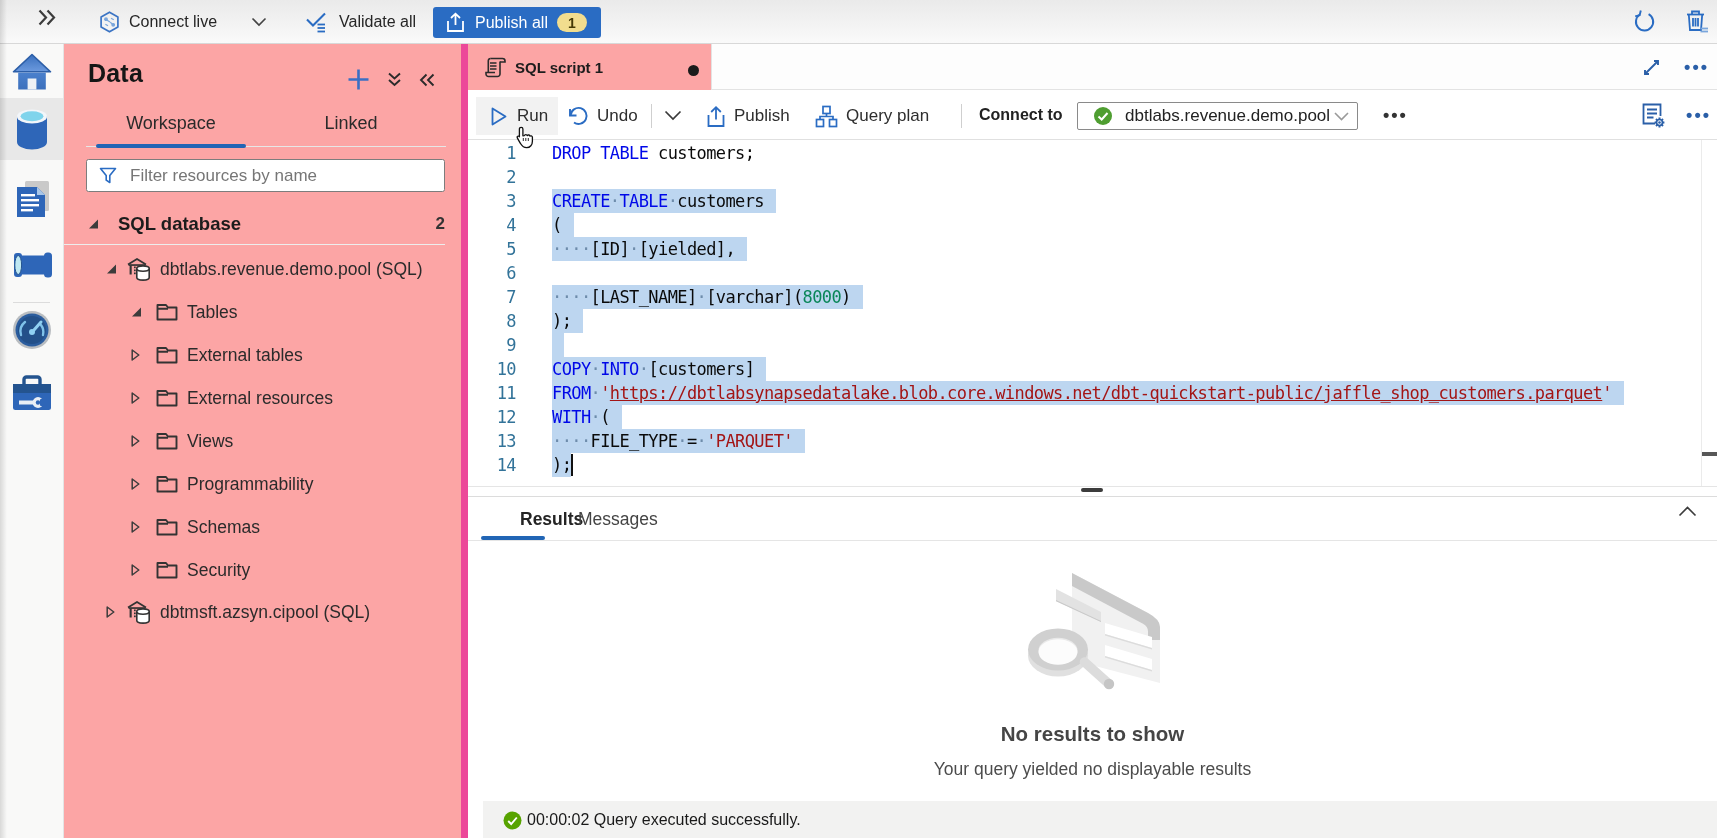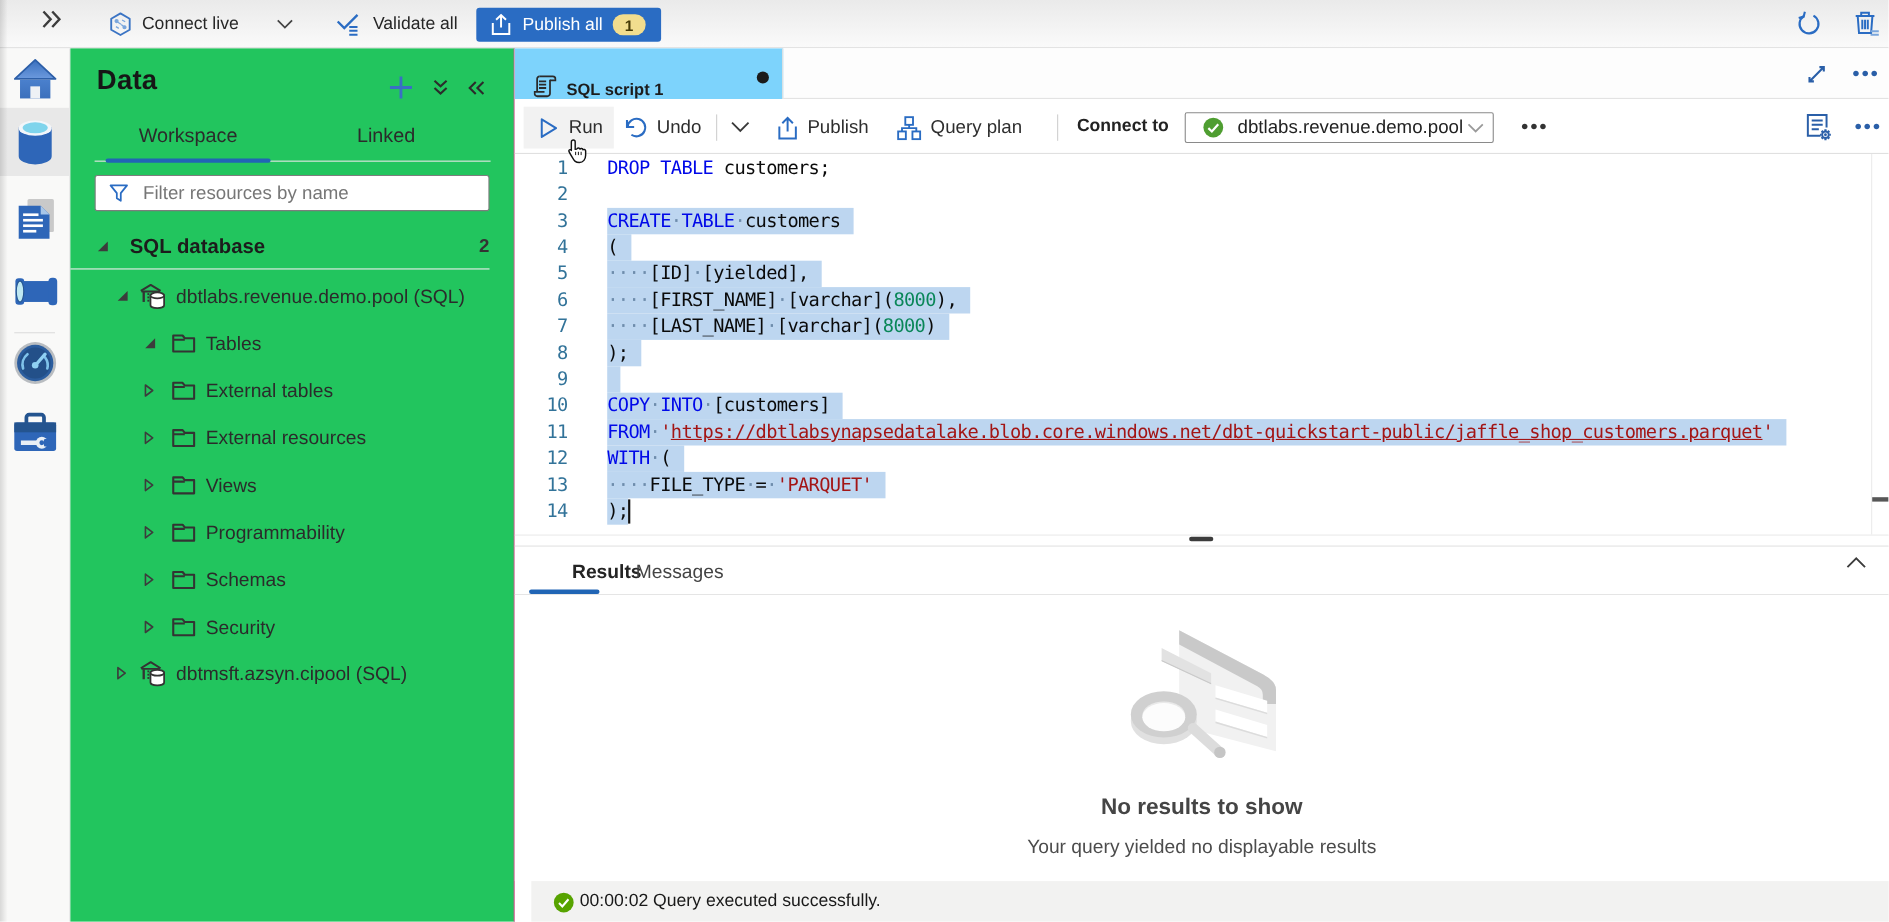--- a/index.html
+++ b/index.html
@@ -26,43 +26,43 @@
 
   
   #rail { left:0; top:44px; width:64px; height:794px; background:#f9f9f8; border-right:1px solid #e4e4e4; overflow:hidden; }
   .rail-item { position:absolute; left:0; width:63px; height:62px; display:flex; align-items:center; justify-content:center; }
   .rail-item.sel { background:#e8e8e8; }
   .rail-divider { position:absolute; left:13px; width:37px; border-top:1px solid #dcdcdc; }
   #left-edge { left:0; top:0; width:7px; height:838px;
     background:linear-gradient(90deg, rgba(0,0,0,.13), rgba(0,0,0,0)); pointer-events:none; z-index:50; }
 
   
-  #datapanel { left:64px; top:44px; width:404px; height:794px; background:#22c55e; border-right:1px solid #ec4899; }
+  #datapanel { left:64px; top:44px; width:404px; height:794px; background:#fca5a5; border-right:7px solid #ec4899; }
   #dp-title { left:24px; top:15px; font-size:25px; font-weight:700; color:#161616; letter-spacing:.2px; }
   #dp-actions { right:26px; top:24px; display:flex; align-items:center; gap:17px; }
   .dp-tab { top:69px; width:150px; text-align:center; font-size:18px; color:#2b2b2b; }
   #dp-tabline { left:22px; top:102px; width:360px; border-top:1px solid #e7e7e7; }
   #dp-underline { left:32px; top:100px; width:150px; height:4px; background:#2165b5; border-radius:2px; }
   #dp-filter { left:22px; top:115px; width:359px; height:33px; border:1.3px solid #7d7d7d; border-radius:2.5px;
      background:#fff; display:flex; align-items:center; }
   #dp-filter .ph { color:#767676; font-size:17px; margin-left:13px; }
   #dp-rootline { left:0px; top:200px; width:381px; border-top:1px solid #ededed; }
   .tree-row { left:0; width:404px; height:43px; display:flex; align-items:center; }
   .tree-row .caret { position:absolute; }
   .tree-row .t-icon { position:absolute; }
   .tree-row .t-label { position:absolute; font-size:17.5px; color:#2b2b2b; white-space:nowrap; }
   .tree-row.root .t-label { font-size:18.5px; font-weight:700; color:#1c1c1c; }
   .tree-row .t-count { position:absolute; right:23px; font-size:17px; font-weight:600; color:#333; }
 
   
   #editor { left:468px; top:44px; width:1249px; height:794px; background:#fff; }
   #tabstrip { left:0; top:0; width:1249px; height:46px; background:#fdfdfd; }
   #tabstrip .strip-border { position:absolute; left:244px; top:45px; width:1005px; border-top:1px solid #e3e3e3; }
-  #doc-tab { position:absolute; left:0; top:0; width:244px; height:46px; background:#7dd3fc; border-right:1px solid #e3e3e3;
-     display:flex; align-items:flex-end; }
+  #doc-tab { position:absolute; left:0; top:0; width:244px; height:46px; background:#fca5a5; border-right:1px solid #e3e3e3;
+     display:flex; align-items:center; }
   #doc-tab .title { margin-left:9px; font-size:15px; font-weight:700; color:#1c1c1c; }
   #dirty-dot { position:absolute; left:220px; top:21px; width:11px; height:11px; border-radius:50%; background:#1b1b1b; }
   #tabstrip-right { position:absolute; right:8px; top:0; height:46px; display:flex; align-items:center; gap:24px; }
 
   #toolbar { left:0; top:46px; width:1249px; height:50px; border-bottom:1px solid #e0e0e0; background:#fff; }
   .tbtn { position:absolute; display:flex; align-items:center; gap:8px; font-size:17px; color:#2e2e2e; height:38px; top:7px; }
   #run-btn { left:8px; width:82px; background:#f2f2f2; padding-left:13px; }
   .v-divider { position:absolute; top:14px; height:24px; border-left:1px solid #cfcfcf; }
   #connect-label { position:absolute; left:511px; top:0; height:50px; display:flex; align-items:center;
      font-size:16px; font-weight:700; color:#222; }
@@ -572,21 +572,21 @@
         </div>
     </div>
 
     <div id="code" class="abs">
       <div id="lines">
           <div class="cline" style="top: 1px;"><span class="lnum">1</span><span class="ltext"><span class="tok-kw">DROP</span><span class="tok-pl"> </span><span class="tok-kw">TABLE</span><span class="tok-pl"> </span><span class="tok-pl">customers;</span></span></div>
           <div class="cline" style="top: 25px;"><span class="lnum">2</span><span class="ltext"></span></div>
           <div class="cline pad" style="top: 49px;"><span class="lnum">3</span><span class="ltext"><span class="seltext"><span class="tok-kw">CREATE</span><span class="tok-ws">·</span><span class="tok-kw">TABLE</span><span class="tok-ws">·</span><span class="tok-pl">customers</span></span></span></div>
           <div class="cline pad" style="top: 73px;"><span class="lnum">4</span><span class="ltext"><span class="seltext"><span class="tok-pl">(</span></span></span></div>
           <div class="cline pad" style="top: 97px;"><span class="lnum">5</span><span class="ltext"><span class="seltext"><span class="tok-ws">····</span><span class="tok-pl">[ID]</span><span class="tok-ws">·</span><span class="tok-pl">[yielded],</span></span></span></div>
-          <div class="cline pad" style="top: 121px;"><span class="lnum">6</span><span class="ltext"><span class="seltext"><span class="tok-ws">····</span><span class="tok-pl">[FIRST_NAME]</span><span class="tok-ws">·</span><span class="tok-pl">[varchar](</span><span class="tok-num">8000</span><span class="tok-pl">),</span></span></span></div>
+          <div class="cline pad" style="top: 121px;"><span class="lnum">6</span></div>
           <div class="cline pad" style="top: 145px;"><span class="lnum">7</span><span class="ltext"><span class="seltext"><span class="tok-ws">····</span><span class="tok-pl">[LAST_NAME]</span><span class="tok-ws">·</span><span class="tok-pl">[varchar](</span><span class="tok-num">8000</span><span class="tok-pl">)</span></span></span></div>
           <div class="cline pad" style="top: 169px;"><span class="lnum">8</span><span class="ltext"><span class="seltext"><span class="tok-pl">);</span></span></span></div>
           <div class="cline pad" style="top: 193px;"><span class="lnum">9</span><span class="ltext"><span class="seltext" style="width:12px"></span></span></div>
           <div class="cline pad" style="top: 217px;"><span class="lnum">10</span><span class="ltext"><span class="seltext"><span class="tok-kw">COPY</span><span class="tok-ws">·</span><span class="tok-kw">INTO</span><span class="tok-ws">·</span><span class="tok-pl">[customers]</span></span></span></div>
           <div class="cline pad" style="top: 241px;"><span class="lnum">11</span><span class="ltext"><span class="seltext"><span class="tok-kw">FROM</span><span class="tok-ws">·</span><span class="tok-str">'</span><span class="tok-stru">https://dbtlabsynapsedatalake.blob.core.windows.net/dbt-quickstart-public/jaffle_shop_customers.parquet</span><span class="tok-str">'</span></span></span></div>
           <div class="cline pad" style="top: 265px;"><span class="lnum">12</span><span class="ltext"><span class="seltext"><span class="tok-kw">WITH</span><span class="tok-ws">·</span><span class="tok-pl">(</span></span></span></div>
           <div class="cline pad" style="top: 289px;"><span class="lnum">13</span><span class="ltext"><span class="seltext"><span class="tok-ws">····</span><span class="tok-pl">FILE_TYPE</span><span class="tok-ws">·</span><span class="tok-pl">=</span><span class="tok-ws">·</span><span class="tok-str">'PARQUET'</span></span></span></div>
           <div class="cline" style="top: 313px;"><span class="lnum">14</span><span class="ltext"><span class="seltext"><span class="tok-pl">);</span></span></span></div>
           <div id="cursor" style="left: 103.266px; top: 314px;"></div>
         </div>

